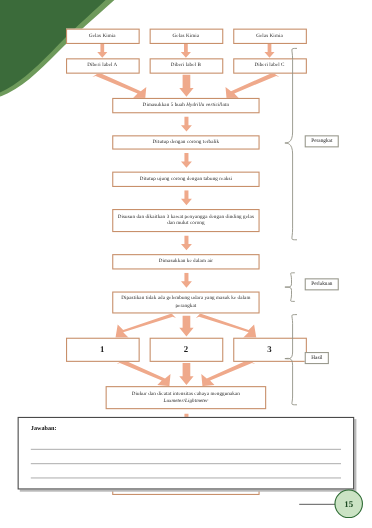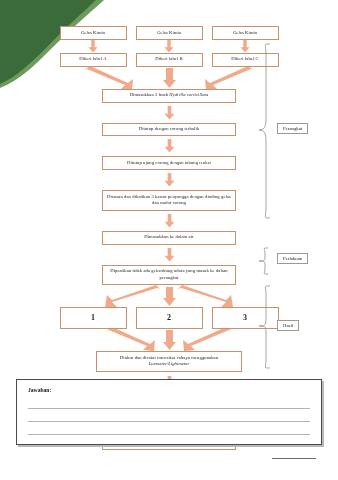--- a/index.html
+++ b/index.html
@@ -235,14 +235,17 @@
   <div class="brk-label" style="left:277px;top:320px;">Hasil</div>
 
   <div class="answer">
     <div class="answer-title">Jawaban:</div>
     <div class="ruled" style="top:28px;"></div>
     <div class="ruled" style="top:41px;"></div>
     <div class="ruled" style="top:54px;"></div>
   </div>
 
   <div class="pgline"></div>
+  <div class="pgwrap">
+    <div class="pgnum">15</div>
+  </div>
 
 </div>
 
 </body></html>

